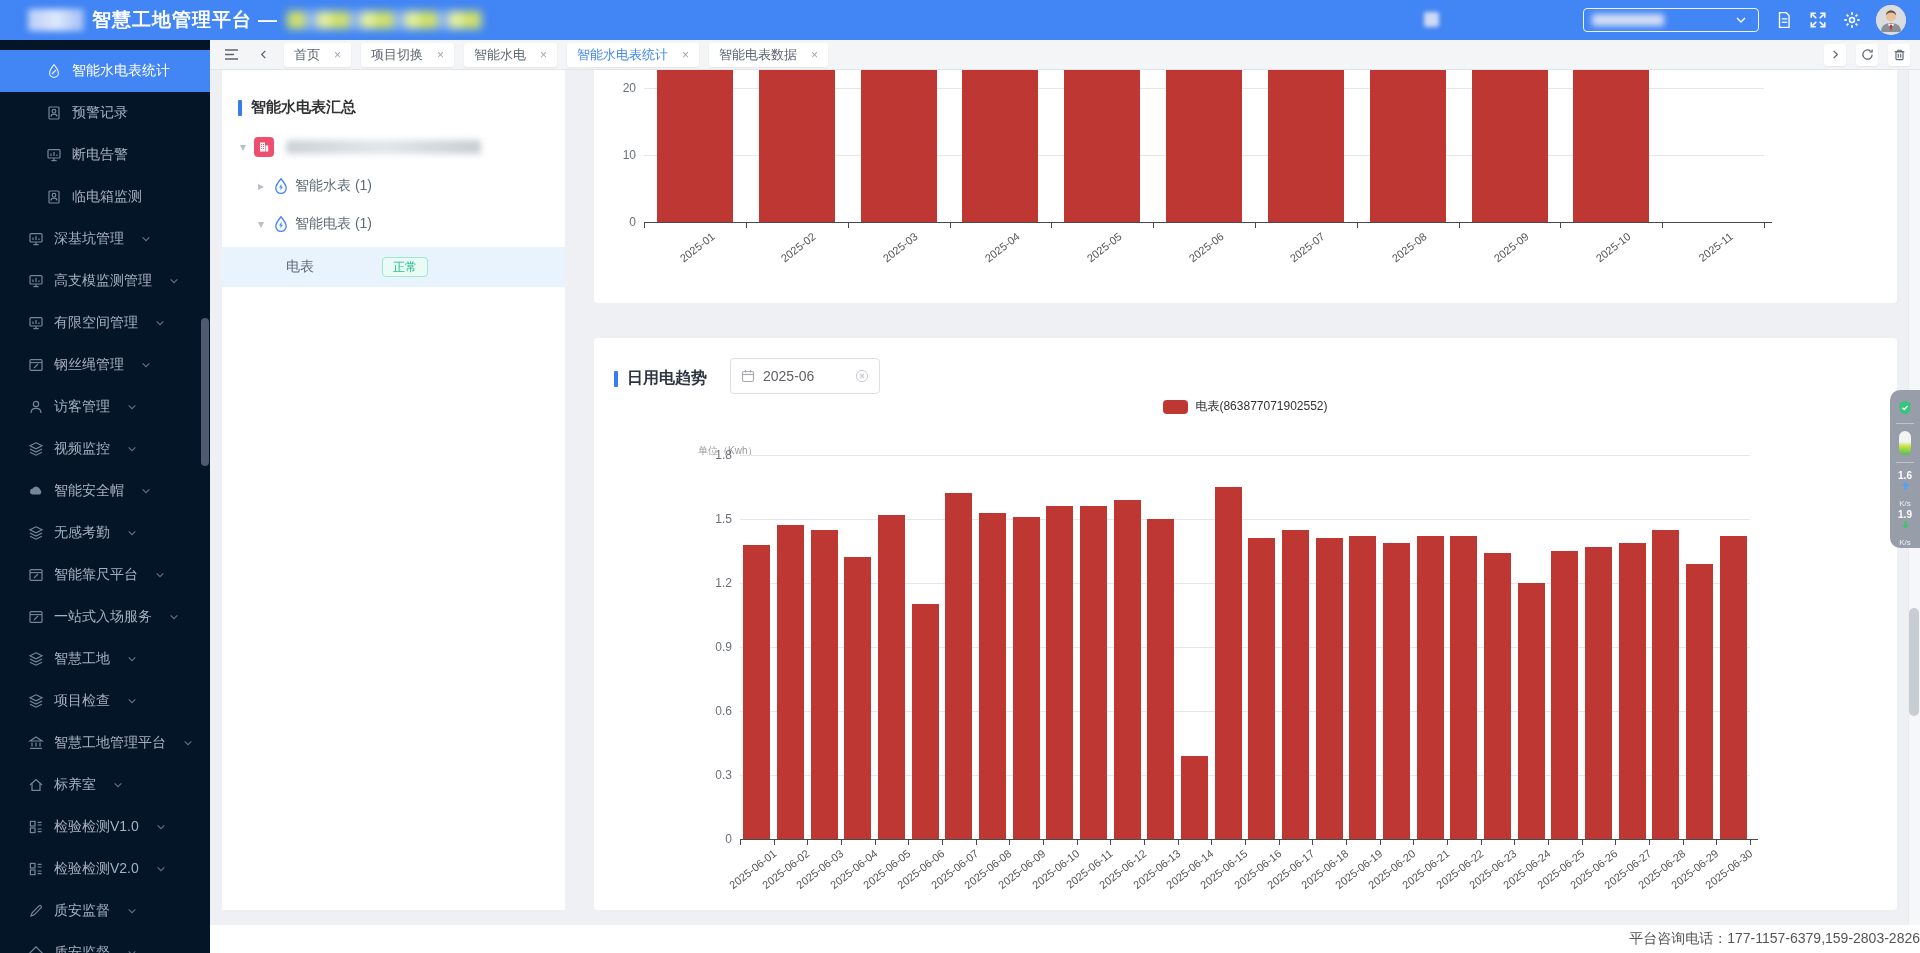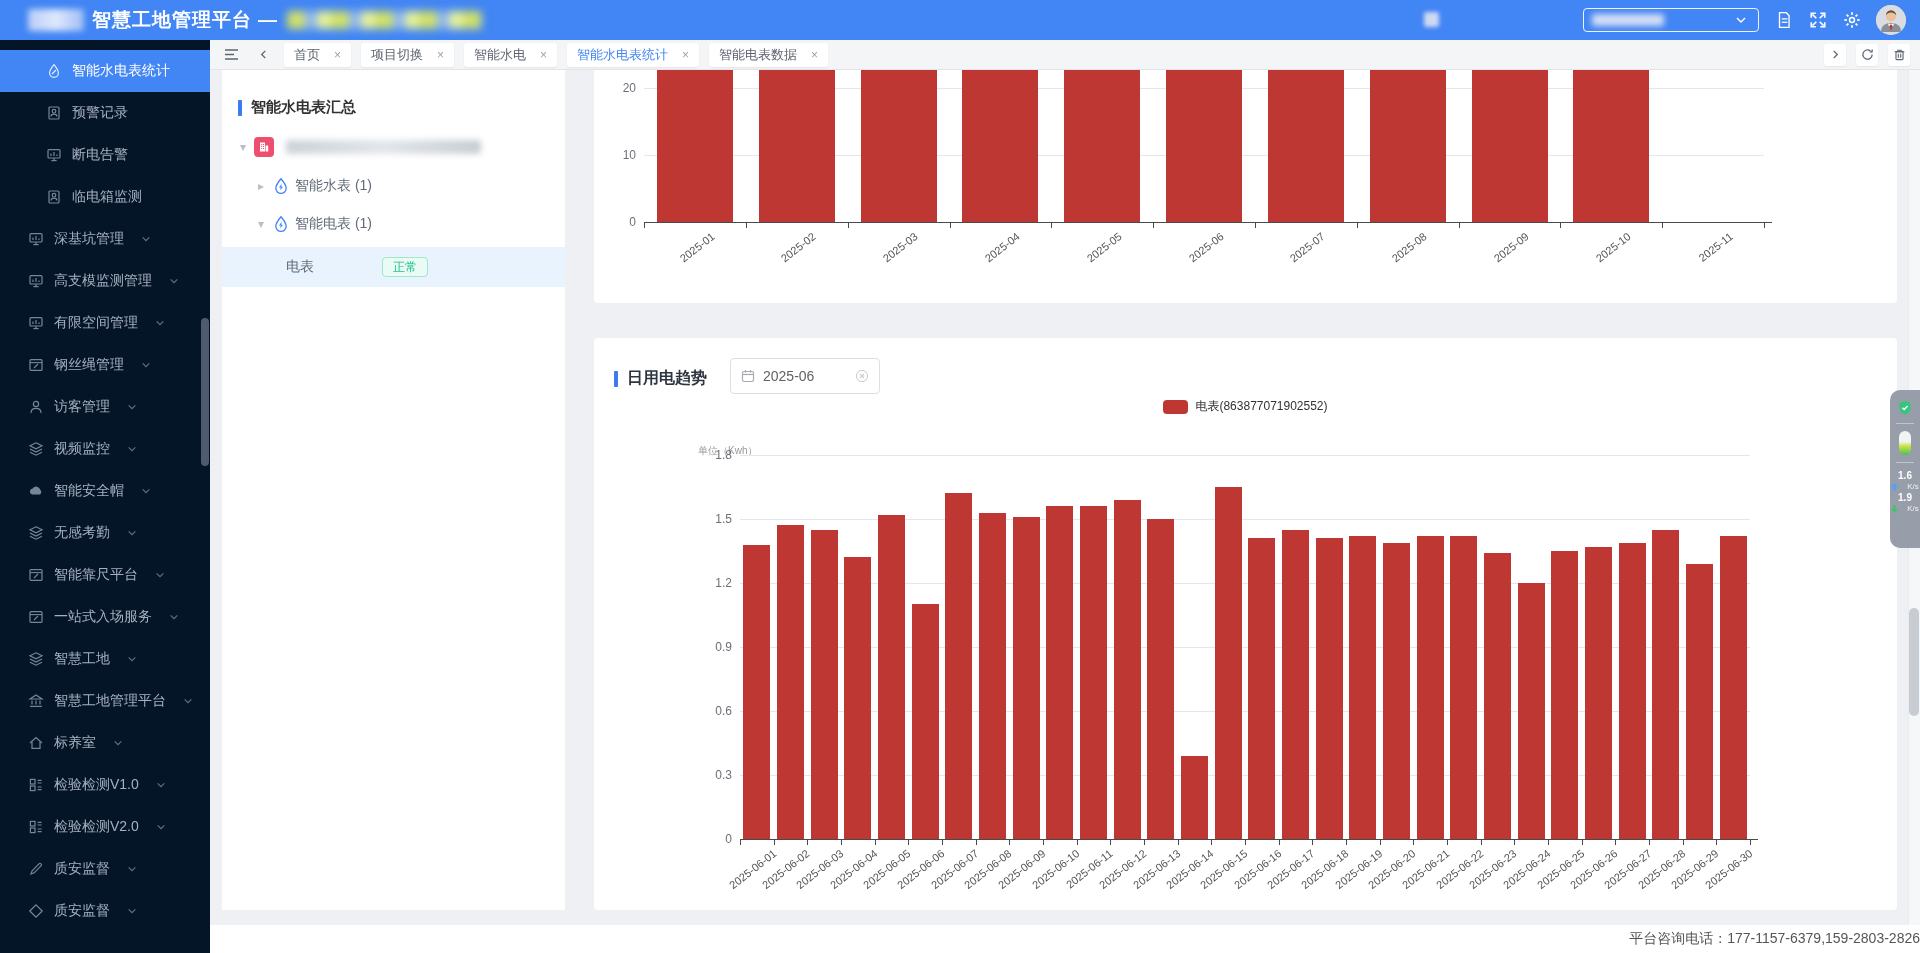--- a/index.html
+++ b/index.html
@@ -91,21 +91,21 @@
   
   .win-scroll { position:absolute; right:0; top:0; width:12px; height:855px; background:#f6f7f9; border-left:1px solid #e9ebee; }
   .win-thumb { position:absolute; right:1px; top:538px; width:10px; height:108px; background:#c8ccd3; border-radius:5px; }
   .net-widget { position:absolute; right:0; top:390px; width:30px; height:158px; z-index:60;
     background:rgba(144,151,162,.93); border-radius:10px 0 0 10px;
     display:flex; flex-direction:column; align-items:center; padding-top:10px; cursor:pointer; }
   .nw-div { width:18px; height:1px; background:rgba(255,255,255,.4); margin:7px 0; }
   .capsule { width:12px; height:24px; border-radius:6px;
     background:linear-gradient(180deg,#f2f4f2 0%,#f2f4f2 45%,#cde24b 62%,#49c24f 100%); }
   .nw-val { color:#fff; font-size:10px; font-weight:bold; line-height:12px; }
-  .nw-unit { display:flex; align-items:center; gap:9px; font-size:8px; color:rgba(255,255,255,.85); line-height:10px; }
+  .nw-unit { display:flex; align-items:center; gap:9px; font-size:8px; color:rgba(255,255,255,.85); line-height:10px;flex-direction:column; }
 
   .footer { position:absolute; left:210px; top:925px; width:1710px; height:28px; background:#fff;
     display:flex; align-items:center; justify-content:flex-end; z-index:20; }
   .footer-text { font-size:14px; color:#555; }
 </style>
 </head>
 <body>
 
 <div class="app">
 
@@ -314,20 +314,31 @@
               <polyline points="2,4 6,8 10,4" fill="none" stroke="#8d99ad" stroke-width="1.3"></polyline>
             </svg></span>
         </div>
         <div class="side-item">
           <span class="s-ico"><svg width="16" height="16" viewBox="0 0 16 16">
               <path d="M8 1.8 L14 4.8 8 7.8 2 4.8 Z" fill="none" stroke="#8d99ad" stroke-width="1.2"></path>
               <path d="M2 8 l6 3 6-3" fill="none" stroke="#8d99ad" stroke-width="1.2"></path>
               <path d="M2 11.2 l6 3 6-3" fill="none" stroke="#8d99ad" stroke-width="1.2"></path>
             </svg></span>
           <span>智慧工地</span>
+          <span class="s-arrow"><svg width="10" height="10" viewBox="0 0 12 12">
+              <polyline points="2,4 6,8 10,4" fill="none" stroke="#8d99ad" stroke-width="1.3"></polyline>
+            </svg></span>
+        </div>
+        <div class="side-item">
+          <span class="s-ico"><svg width="16" height="16" viewBox="0 0 16 16">
+              <path d="M8 1.8 L14 4.8 8 7.8 2 4.8 Z" fill="none" stroke="#8d99ad" stroke-width="1.2"></path>
+              <path d="M2 8 l6 3 6-3" fill="none" stroke="#8d99ad" stroke-width="1.2"></path>
+              <path d="M2 11.2 l6 3 6-3" fill="none" stroke="#8d99ad" stroke-width="1.2"></path>
+            </svg></span>
+          <span>项目检查</span>
           <span class="s-arrow"><svg width="10" height="10" viewBox="0 0 12 12">
               <polyline points="2,4 6,8 10,4" fill="none" stroke="#8d99ad" stroke-width="1.3"></polyline>
             </svg></span>
         </div>
         <div class="side-item">
           <span class="s-ico"><svg width="16" height="16" viewBox="0 0 16 16">
               <path d="M2 6 L8 2 14 6 Z" fill="none" stroke="#8d99ad" stroke-width="1.2"></path>
               <path d="M4 7.5 v4 M8 7.5 v4 M12 7.5 v4" stroke="#8d99ad" stroke-width="1.2"></path>
               <line x1="2" y1="13.4" x2="14" y2="13.4" stroke="#8d99ad" stroke-width="1.2"></line>
             </svg></span>

